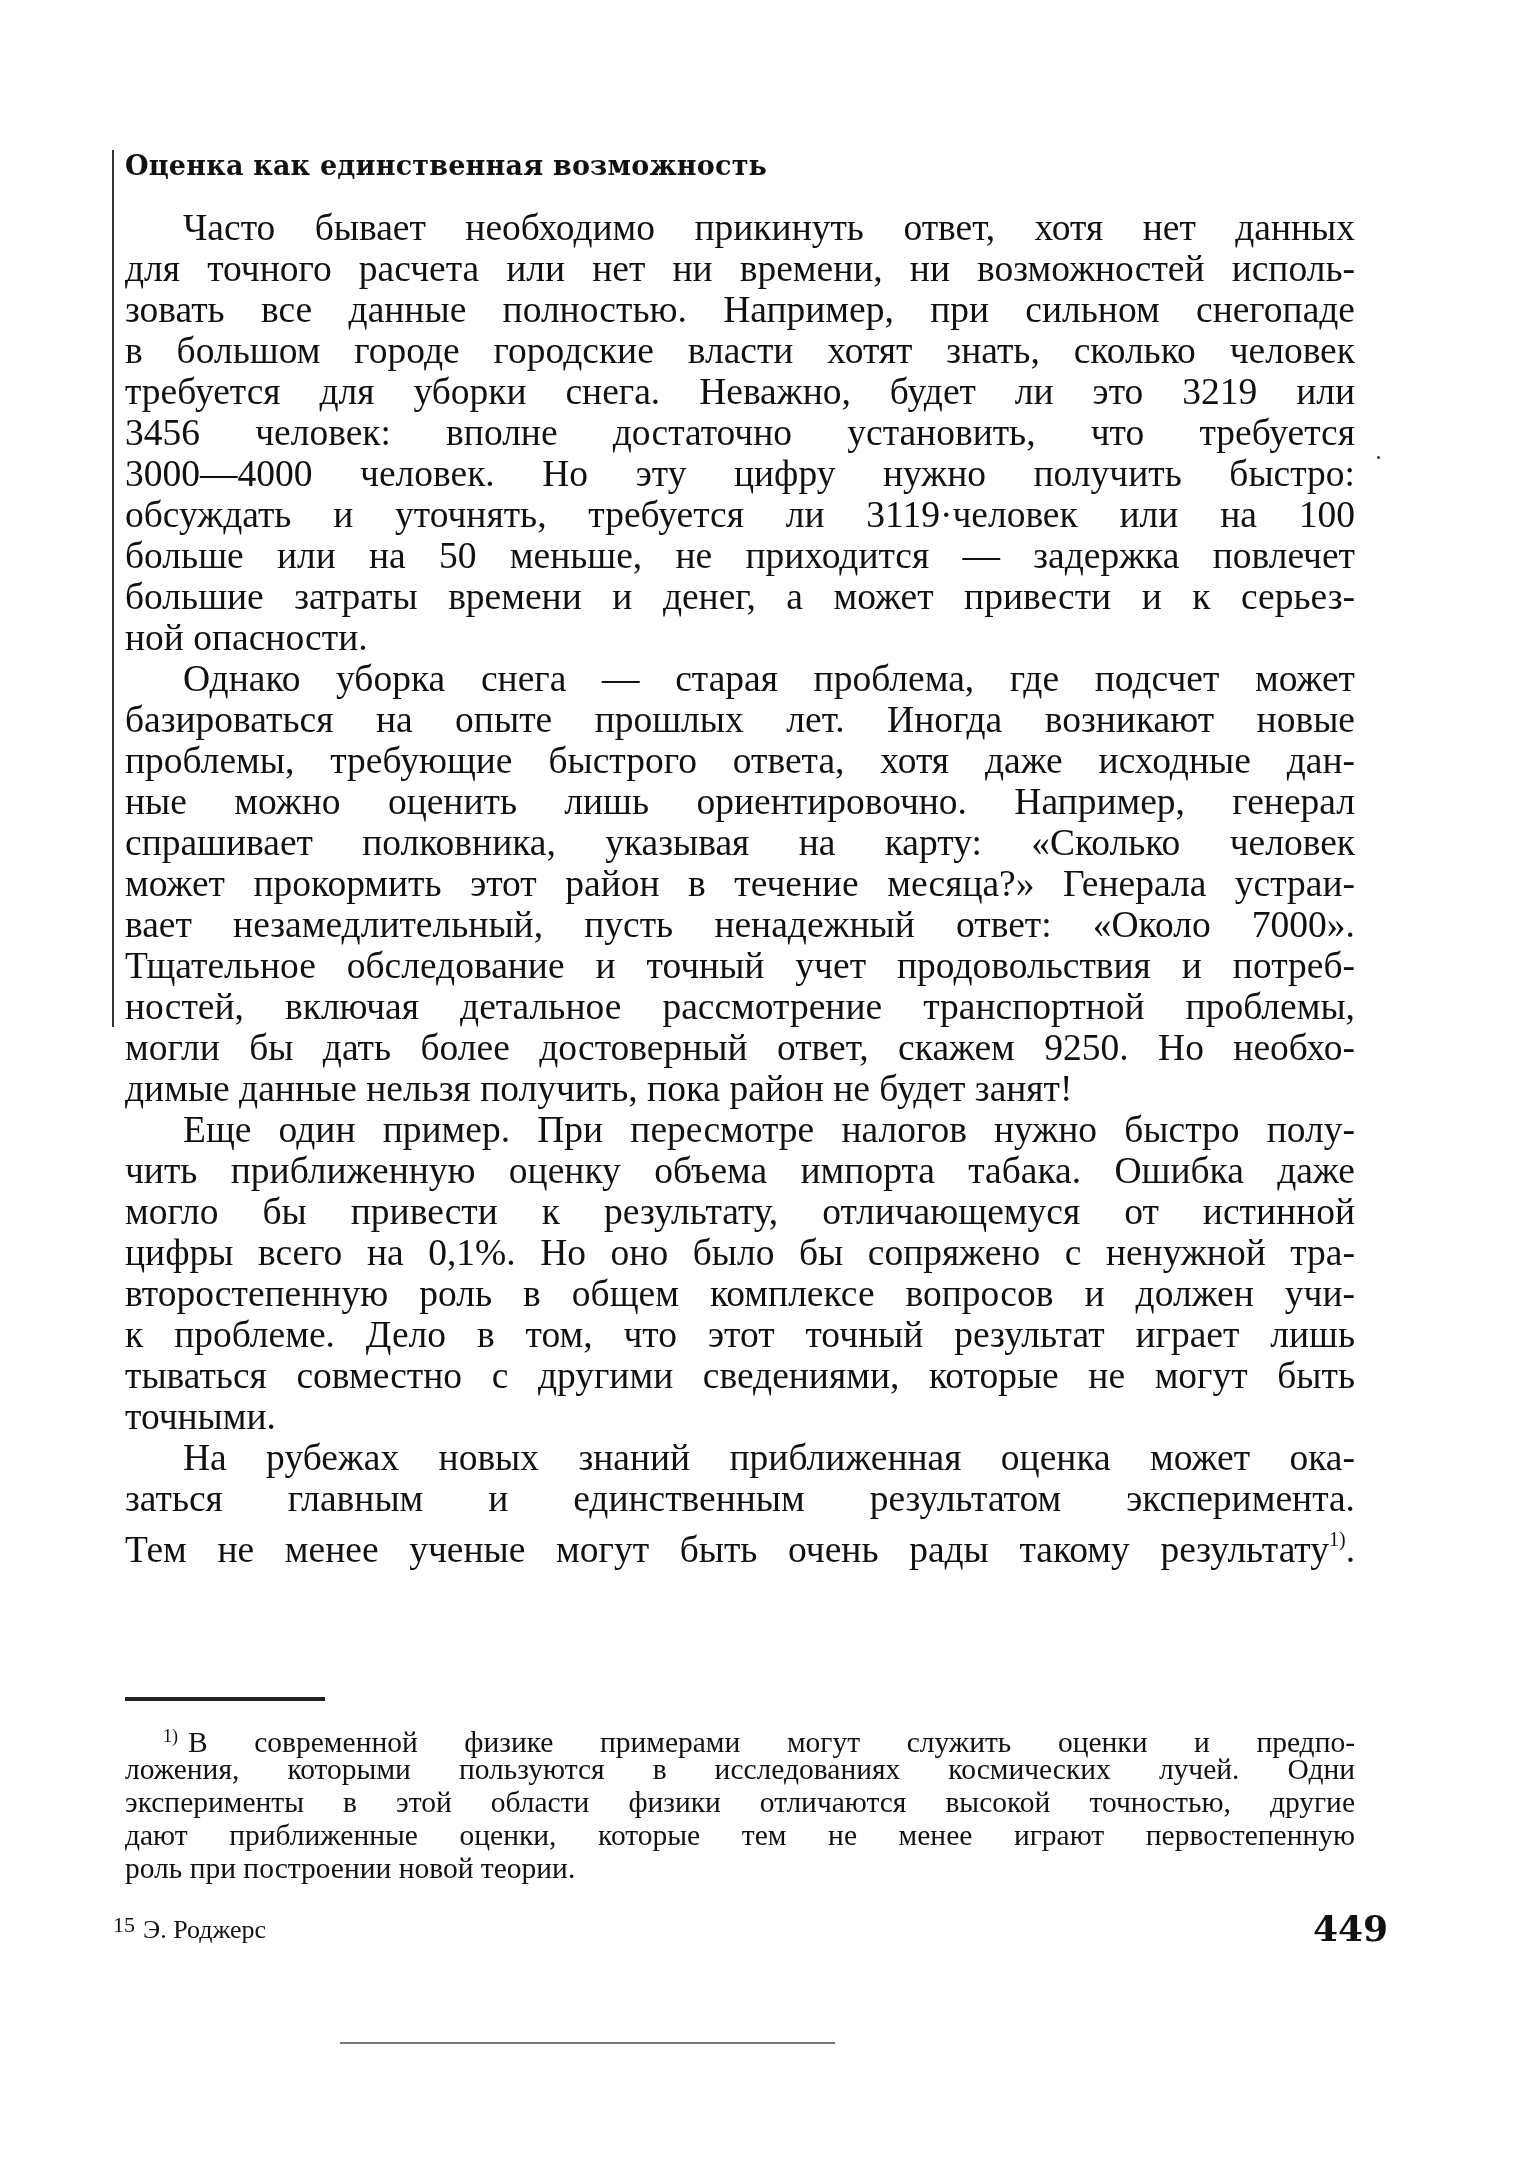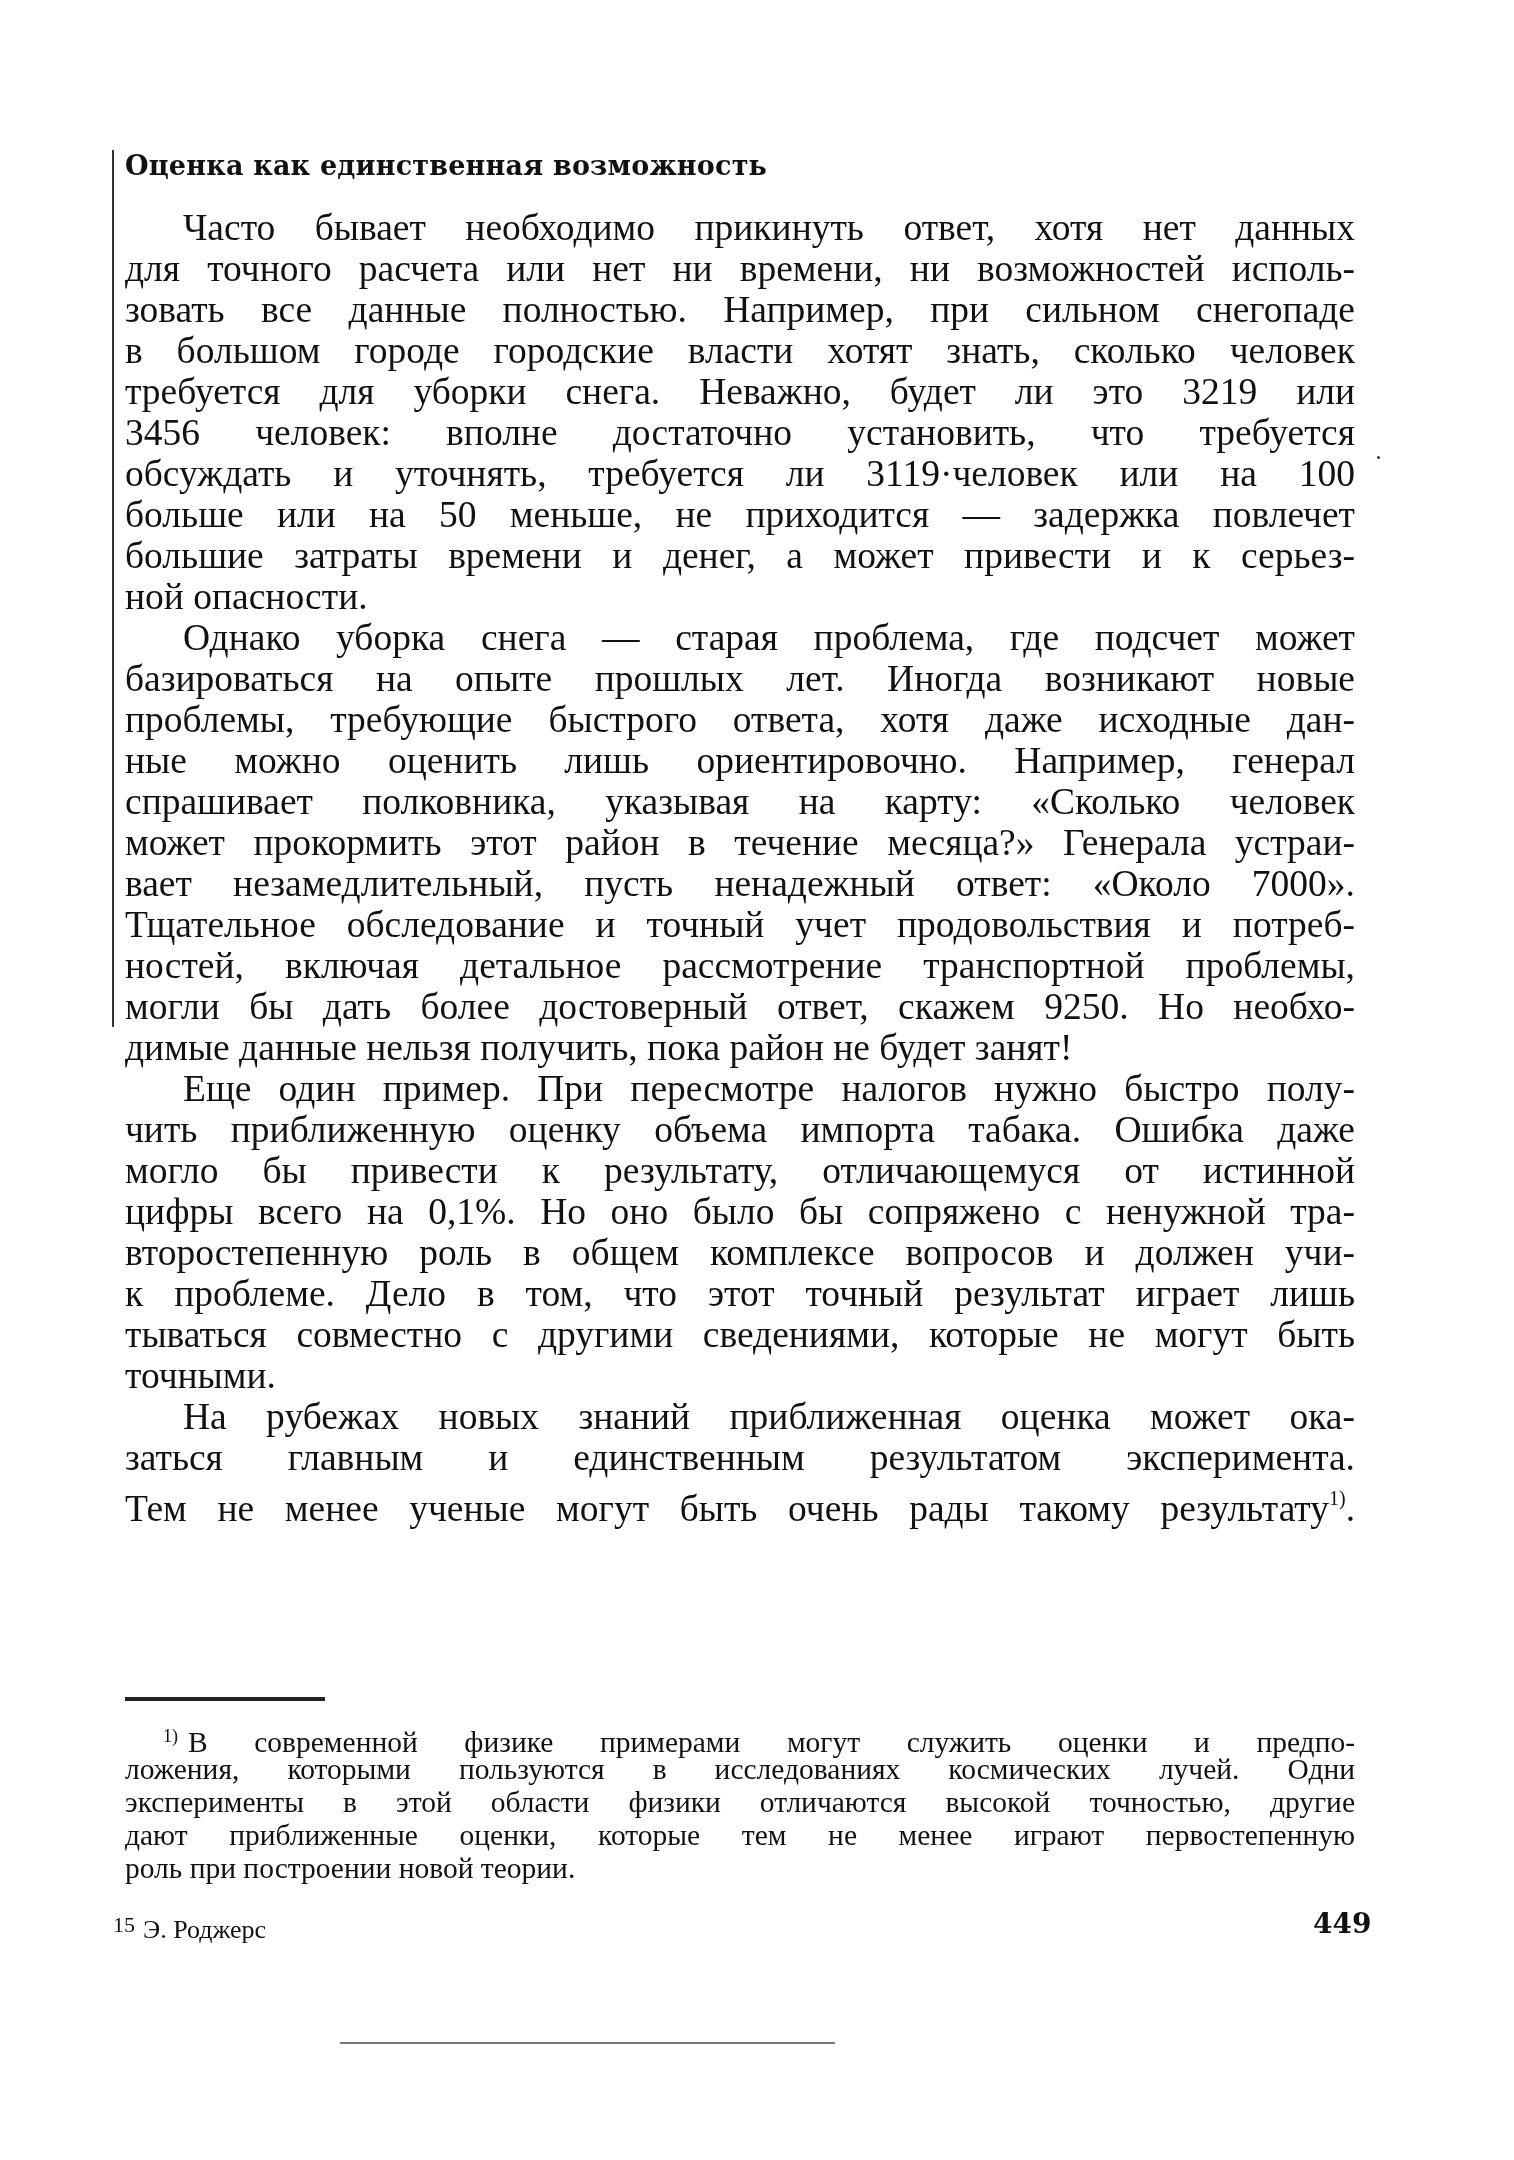--- a/index.html
+++ b/index.html
@@ -12,21 +12,21 @@
   .line.last { text-align-last: left; }
   .line.indent { padding-left: 58px; }
   .sup { font-size: 20px; vertical-align: 16px; }
   .fn-rule { position: absolute; left: 125px; top: 1697px; width: 200px; height: 4px; background: #222; }
   .footnotes { position: absolute; left: 125px; top: 1720px; width: 1230px; font-family: "Liberation Serif", serif; font-size: 29.5px; line-height: 33px; }
   .footnotes .line { height: 33px; }
   .footnotes .line.indent { padding-left: 38px; }
   .fn-mark { font-size: 18px; vertical-align: 10px; margin-right: 10px; }
   .footer-left { position: absolute; left: 113px; top: 1912px; font-family: "Liberation Serif", serif; font-size: 26px; white-space: nowrap; }
   .footer-left .sig { font-size: 22px; vertical-align: 6px; margin-right: 8px; }
-  .footer-right { position: absolute; left: 1313px; top: 1907px; font-family: "DejaVu Serif", serif; font-weight: bold; font-size: 28px; }
+  .footer-right { position: absolute; left: 1313px; top: 1907px; font-family: "DejaVu Serif", serif; font-weight: bold; font-size: 36px; }
   .scan-line { position: absolute; left: 340px; top: 2042px; width: 495px; height: 2px; background: #777; }
   .scan-dot { position: absolute; left: 1377px; top: 456px; width: 3px; height: 3px; background: #333; border-radius: 50%; }
 </style>
 </head>
 <body>
 
 <div class="page">
   <div class="margin-rule"></div>
   <div class="scan-dot"></div>
 
@@ -34,20 +34,21 @@
 
   <div class="body-text">
 
     <div>
       <span class="line indent">Часто бывает необходимо прикинуть ответ, хотя нет данных</span>
       <span class="line">для точного расчета или нет ни времени, ни возможностей исполь-</span>
       <span class="line">зовать все данные полностью. Например, при сильном снегопаде</span>
       <span class="line">в большом городе городские власти хотят знать, сколько человек</span>
       <span class="line">требуется для уборки снега. Неважно, будет ли это 3219 или</span>
       <span class="line">3456 человек: вполне достаточно установить, что требуется</span>
+      <span class="line">3000—4000 человек. Но эту цифру нужно получить быстро:</span>
       <span class="line">обсуждать и уточнять, требуется ли 3119·человек или на 100</span>
       <span class="line">больше или на 50 меньше, не приходится — задержка повлечет</span>
       <span class="line">большие затраты времени и денег, а может привести и к серьез-</span>
       <span class="line last">ной опасности.</span>
     </div>
 
     <div>
       <span class="line indent">Однако уборка снега — старая проблема, где подсчет может</span>
       <span class="line">базироваться на опыте прошлых лет. Иногда возникают новые</span>
       <span class="line">проблемы, требующие быстрого ответа, хотя даже исходные дан-</span>

